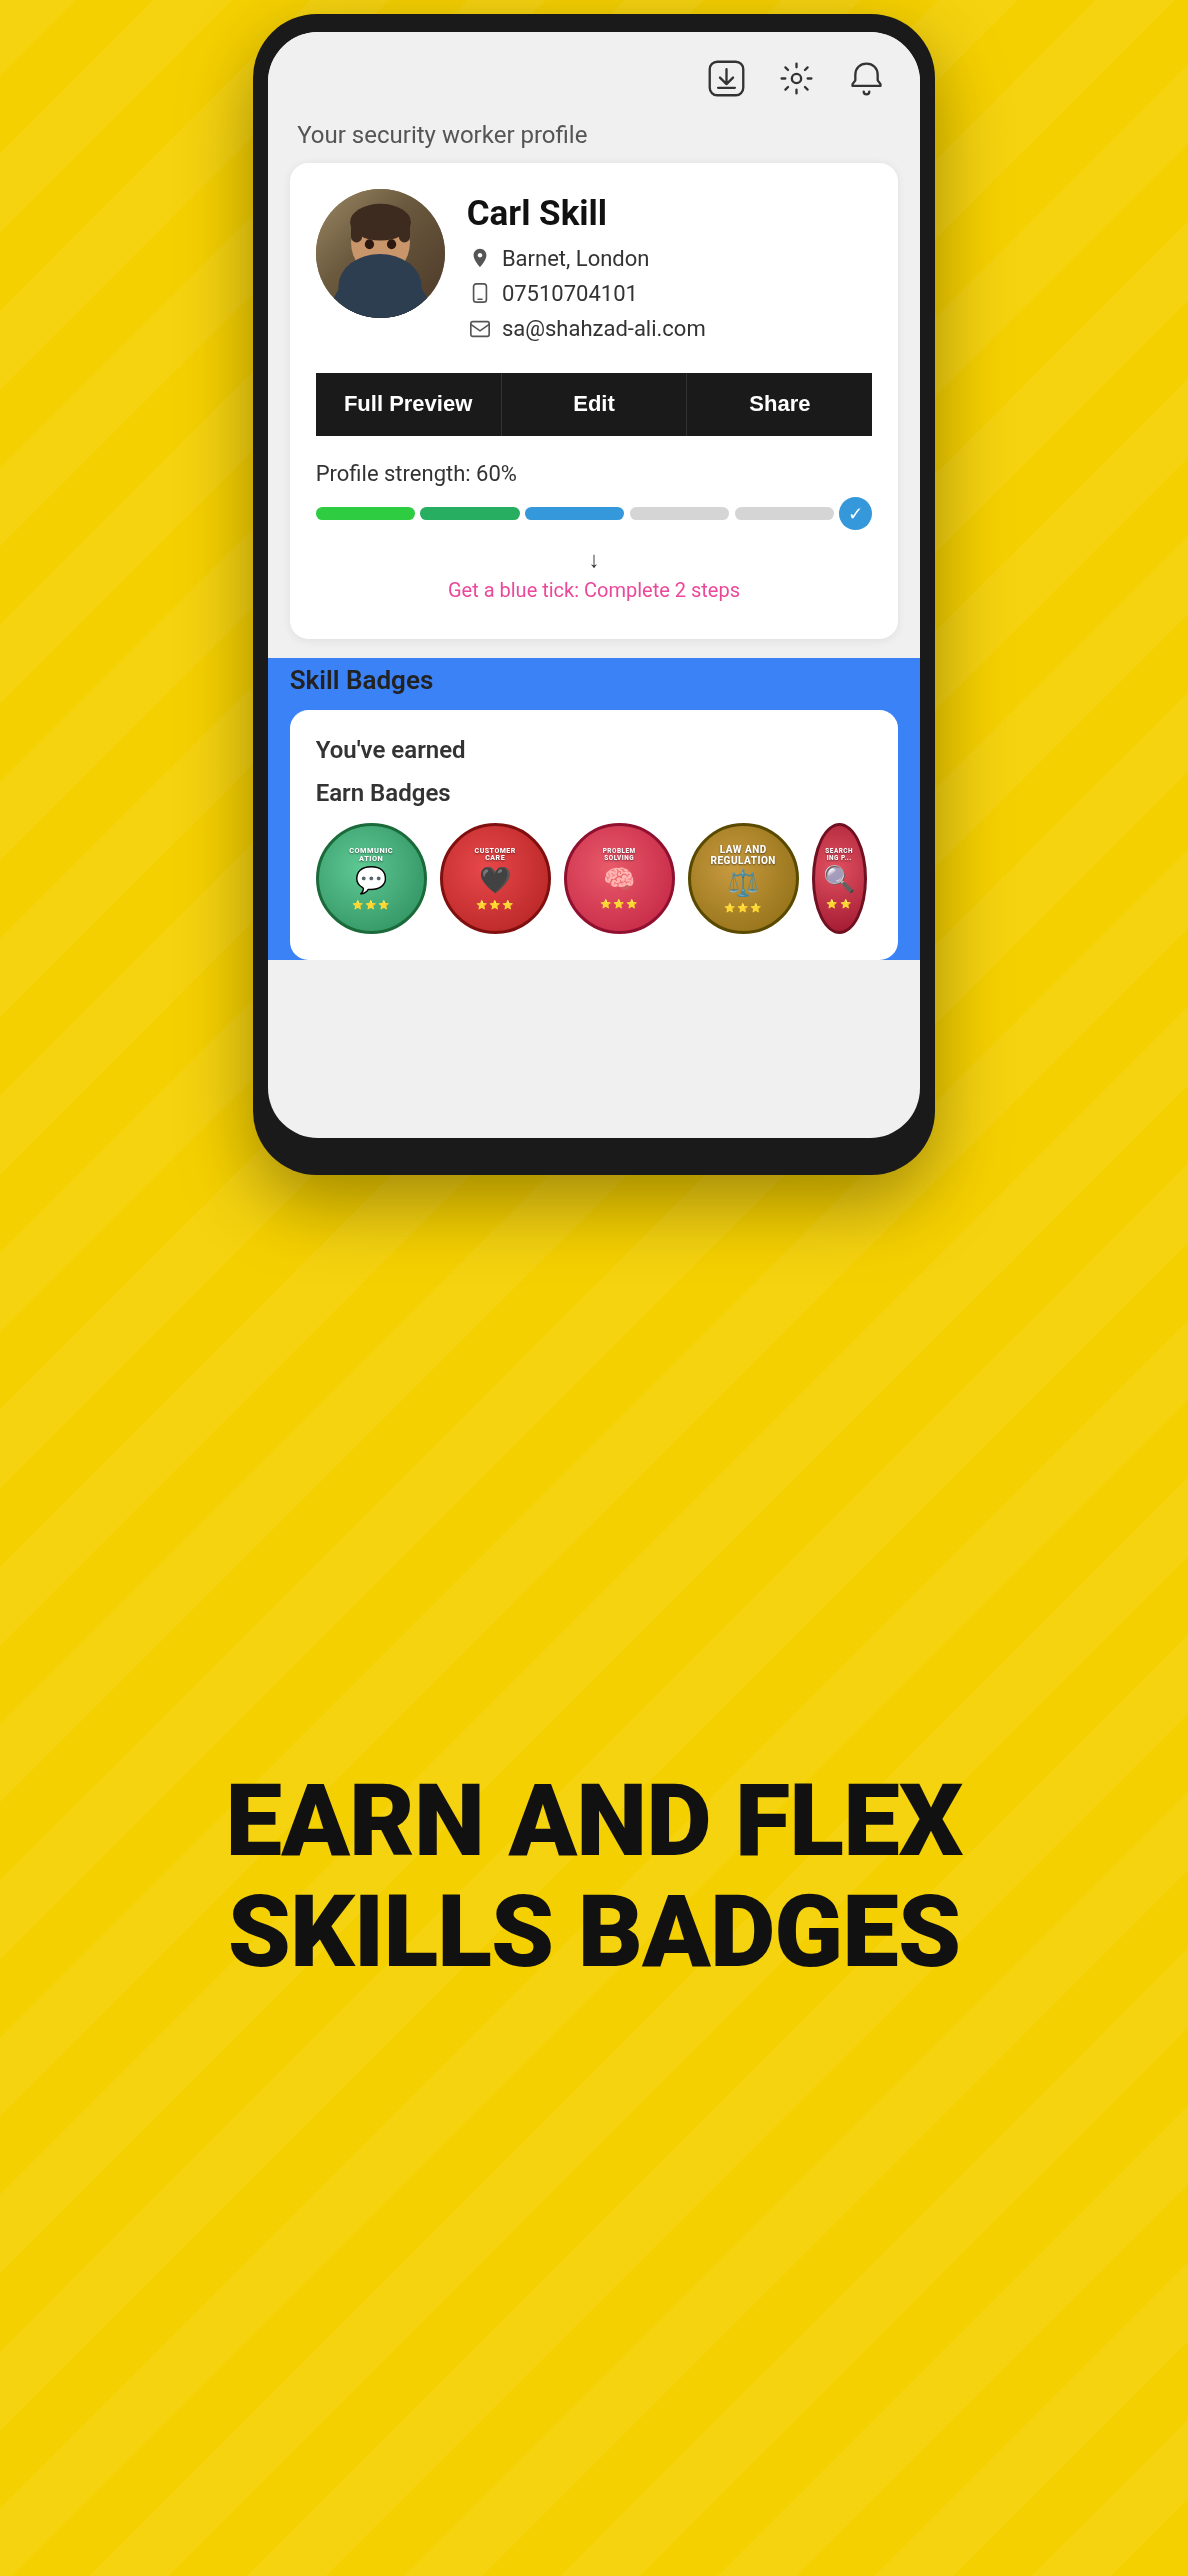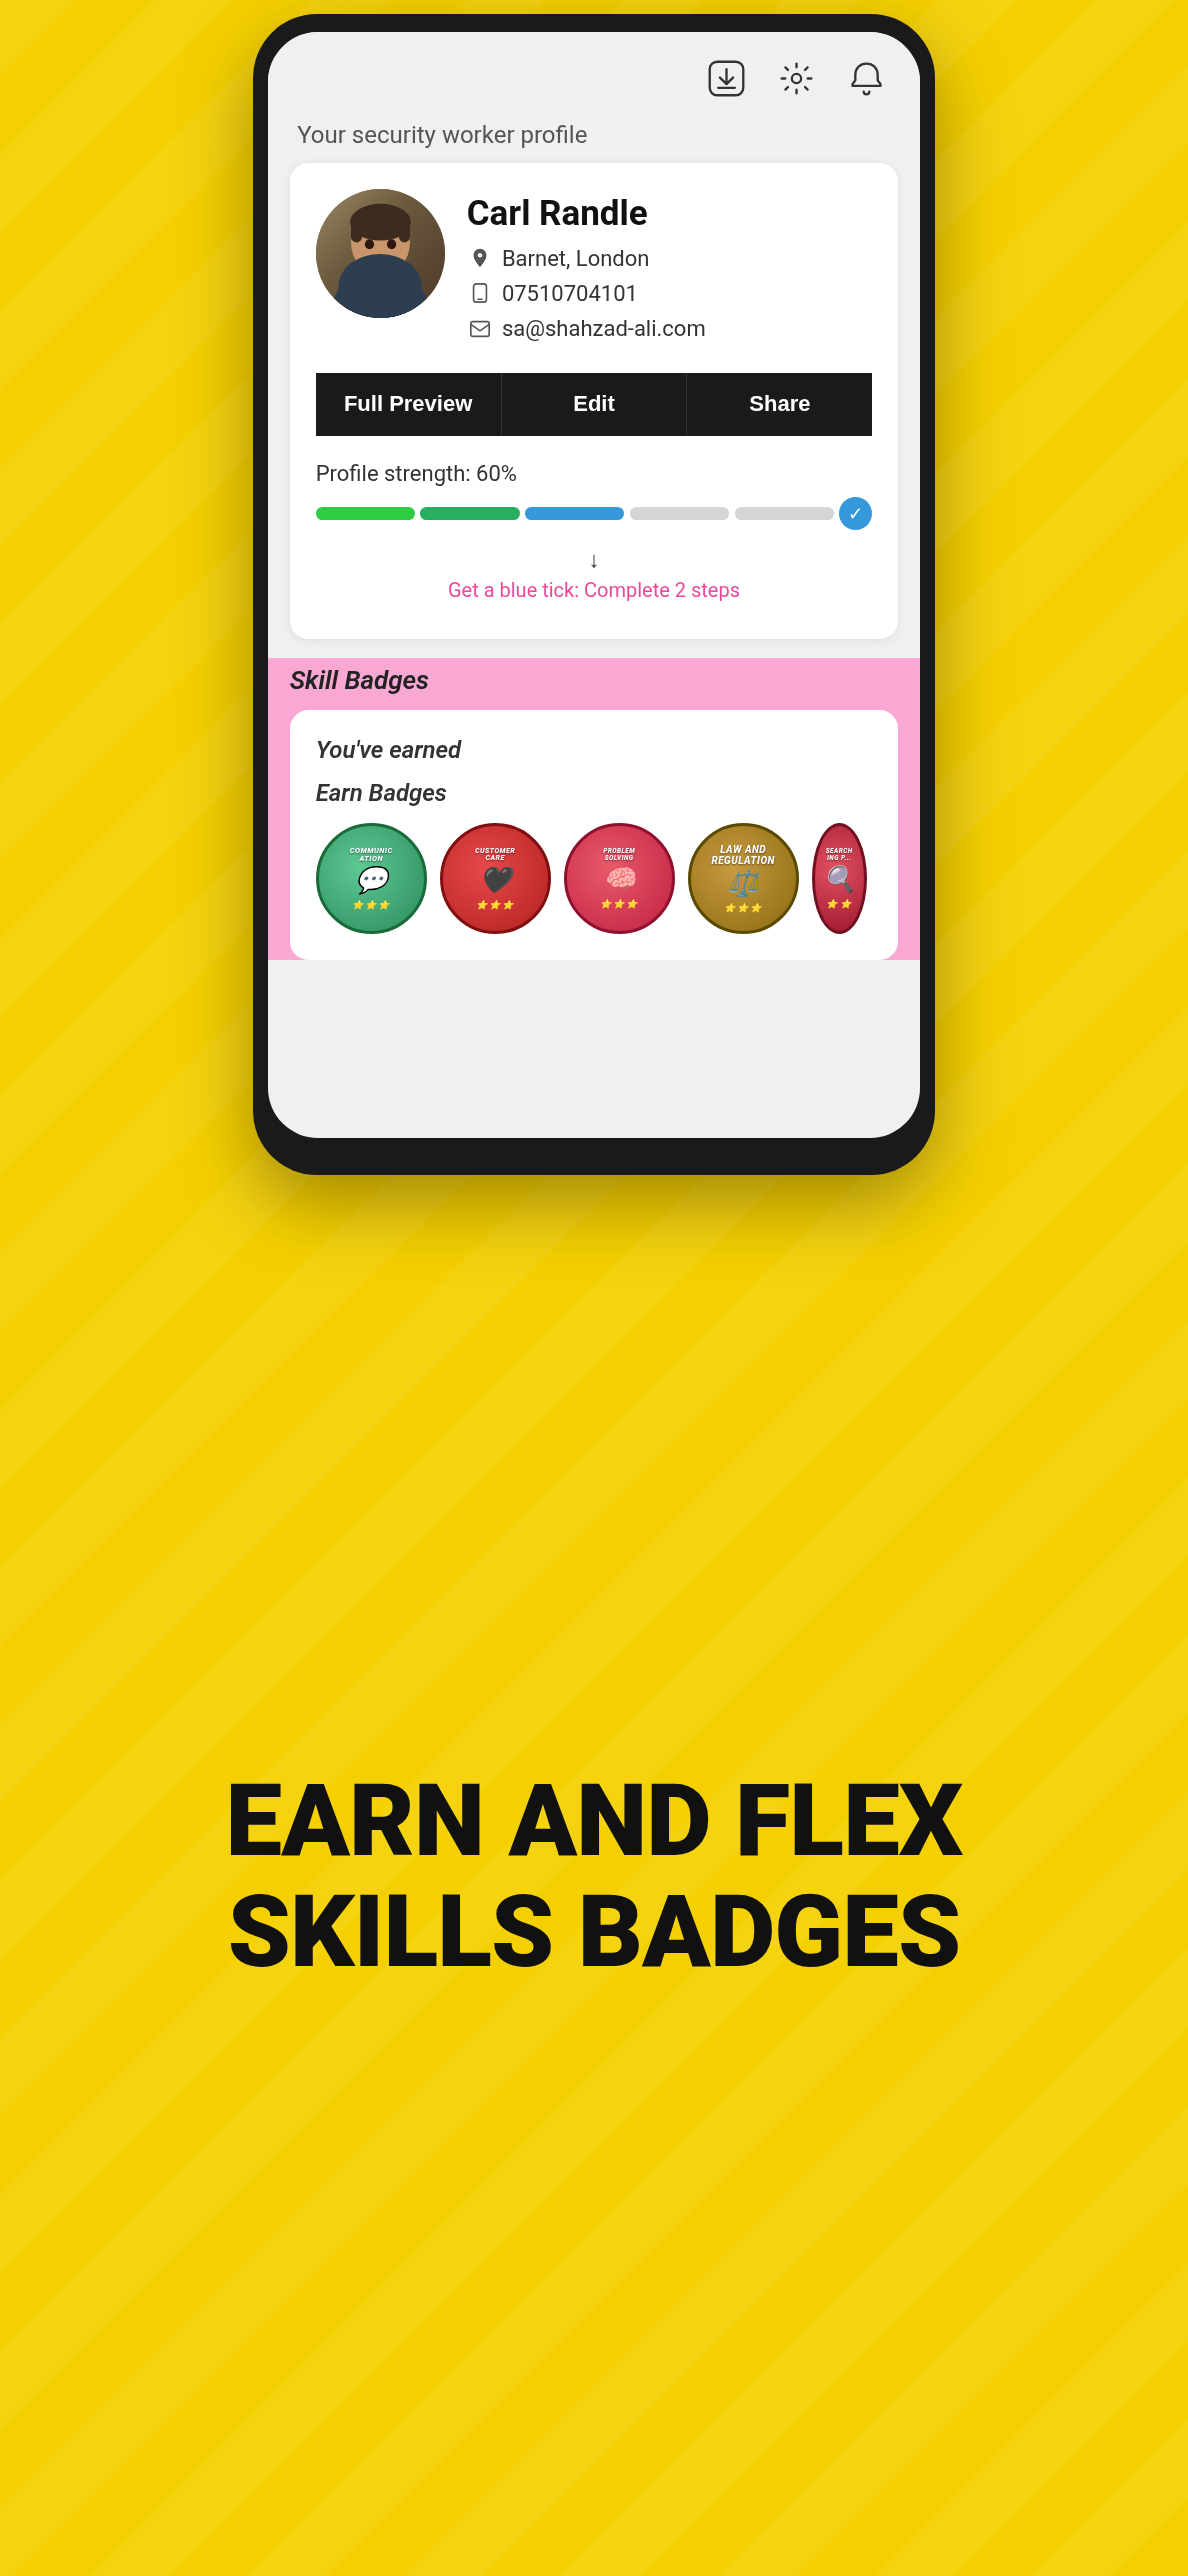--- a/index.html
+++ b/index.html
@@ -257,23 +257,22 @@
     }
 
     .hint-text {
       font-size: 20px;
       color: #ec4899;
       text-align: center;
     }
 
     
     .skill-badges-section {
-      background: #f9a8d4;
+      background: #3b82f6;
       padding: 7.4px 22px 0;
-      font-style: italic;
     }
 
     .section-header {
       font-size: 26px;
       font-weight: 600;
       color: #222;
       margin-bottom: 14.7px;
     }
 
     .badges-card {
@@ -485,21 +484,21 @@
                 <path d="M58 74 Q70 84 82 74" stroke="#8B4513" stroke-width="2.5" fill="none" stroke-linecap="round"></path>
 
                 <path d="M61 75 Q70 82 79 75" fill="#fff" opacity="0.7"></path>
 
                 <path d="M35 115 Q50 100 70 106 Q90 100 105 115 L110 140 L30 140 Z" fill="#1A2744"></path>
               </svg>
             </div>
           </div>
 
           <div class="profile-info">
-            <div class="profile-name">Carl Randle</div>
+            <div class="profile-name">Carl Skill</div>
             <div class="info-row">
               <div class="info-icon">
                 <svg width="22" height="22" viewBox="0 0 24 24" fill="none">
                   <path d="M12 2C8.13 2 5 5.13 5 9c0 5.25 7 13 7 13s7-7.75 7-13c0-3.87-3.13-7-7-7zm0 9.5c-1.38 0-2.5-1.12-2.5-2.5S10.62 6.5 12 6.5s2.5 1.12 2.5 2.5S13.38 11.5 12 11.5z" fill="#555"></path>
                 </svg>
               </div>
               <span class="info-text">Barnet, London</span>
             </div>
             <div class="info-row">
               <div class="info-icon">

